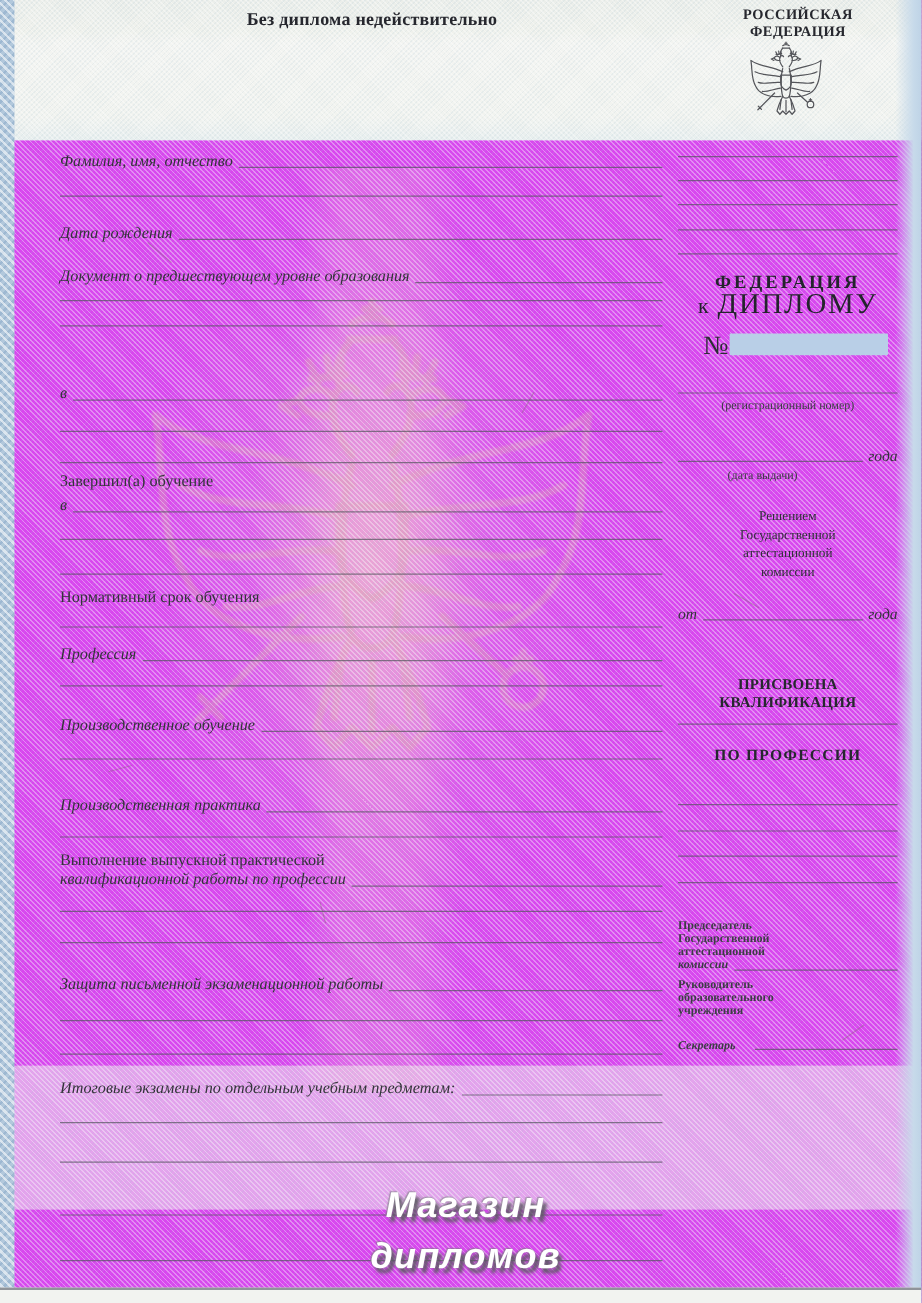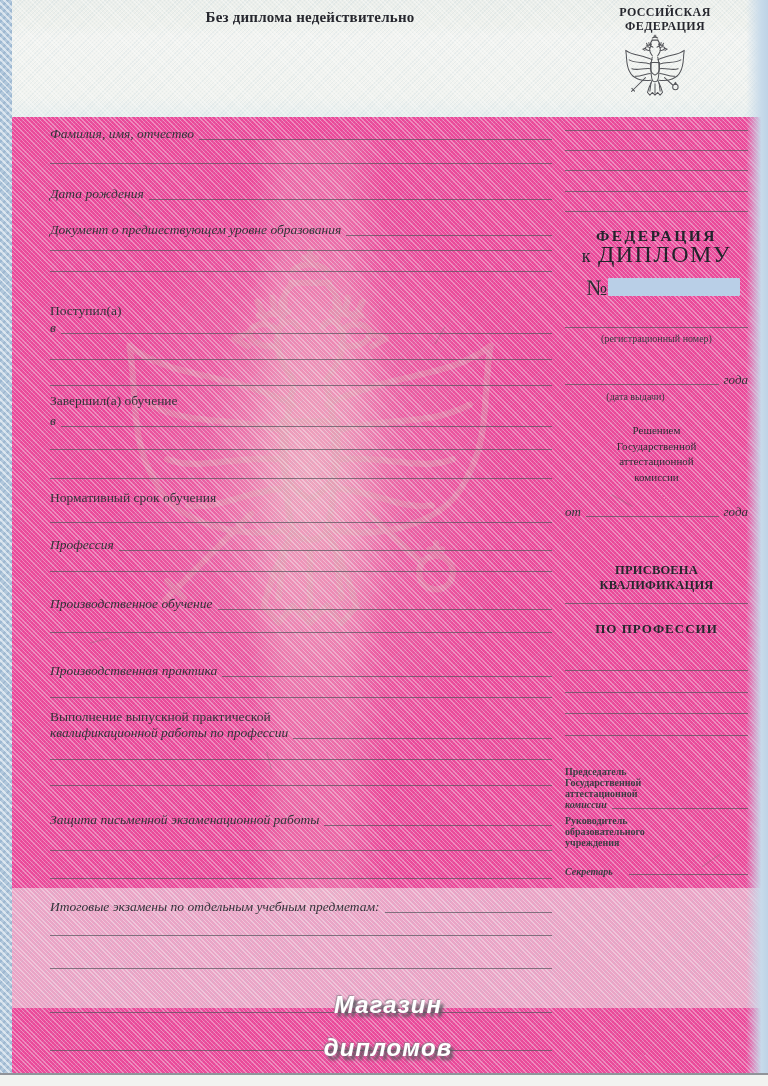--- a/index.html
+++ b/index.html
@@ -1,18 +1,18 @@
 <!DOCTYPE html>
 <html lang="ru"><head>
 <meta charset="utf-8">
 <style>
   html,body{margin:0;padding:0;background:#9aa3a8;}
   .page{
     position:relative; width:768px; height:1086px; overflow:hidden;
-    background:#ec4899;
+    background:#d946ef;
     font-family:"Liberation Serif","DejaVu Serif",serif;
     color:#33343a;
   }
   
   .texture{position:absolute;inset:0;pointer-events:none;
     background-image:
       repeating-linear-gradient(45deg, rgba(255,255,255,.35) 0 1px, transparent 1px 3px),
       repeating-linear-gradient(-45deg, rgba(160,190,205,.14) 0 1px, transparent 1px 3px);
   }
   .band-top{position:absolute;left:0;top:0;width:768px;height:117px;
@@ -62,21 +62,21 @@
   .caption{font-size:10px;color:#3a3b42;}
   .italic-block{font-size:11px;line-height:15.5px;color:#2e2f36;}
   .qual{font-size:12.5px;font-weight:bold;letter-spacing:.2px;color:#26272e;}
   .byprof{font-size:13px;font-weight:700;letter-spacing:1px;color:#26272e;}
   .sig{font-size:10px;font-weight:bold;line-height:11px;color:#3c3d44;}
   .sig .f-row .fill{margin-bottom:1px;}
 
   
   .shop-mark{position:absolute;left:188px;top:983px;width:400px;text-align:center;
     font-family:"Liberation Sans","DejaVu Sans",sans-serif;
-    font-style:italic;font-weight:bold;font-size:24px;line-height:43px;letter-spacing:1px;
+    font-style:italic;font-weight:bold;font-size:30px;line-height:43px;letter-spacing:1px;
     color:#ffffff;
     text-shadow:0 0 1px #8a8a90, 3px 4px 3px rgba(90,90,96,.95), -1px -1px 1px rgba(120,120,126,.55);}
 </style>
 </head>
 <body>
 
 <svg width="0" height="0" style="position:absolute">
   <symbol id="emblem" viewBox="0 0 100 104">
     <g fill="none" stroke="currentColor" stroke-width="1.5" stroke-linecap="round" stroke-linejoin="round">
       <path d="M45.5 11 h9 M46 8 a5 3.5 0 0 1 8 0 M50 3.5 v3 M48.5 5 h3"></path>
@@ -141,21 +141,20 @@
   <div class="lrow f-row" style="top:186px">
     <span class="lbl">Дата рождения</span>
       <span class="fill"></span>
   </div>
   <div class="lrow f-row" style="top:222px">
     <span class="lbl">Документ о предшествующем уровне образования</span>
       <span class="fill"></span>
   </div>
   <div class="lrow hr" style="top:250px"></div>
   <div class="lrow hr" style="top:271px"></div>
-  <div class="lrow lbl-only" style="top:303px">Поступил(а)</div>
   <div class="lrow f-row" style="top:320px">
     <span class="lbl">в</span>
       <span class="fill"></span>
   </div>
   <div class="lrow hr" style="top:359px"></div>
   <div class="lrow hr" style="top:385px"></div>
   <div class="lrow lbl-only" style="top:393px">Завершил(а) обучение</div>
   <div class="lrow f-row" style="top:413px">
     <span class="lbl">в</span>
       <span class="fill"></span>

